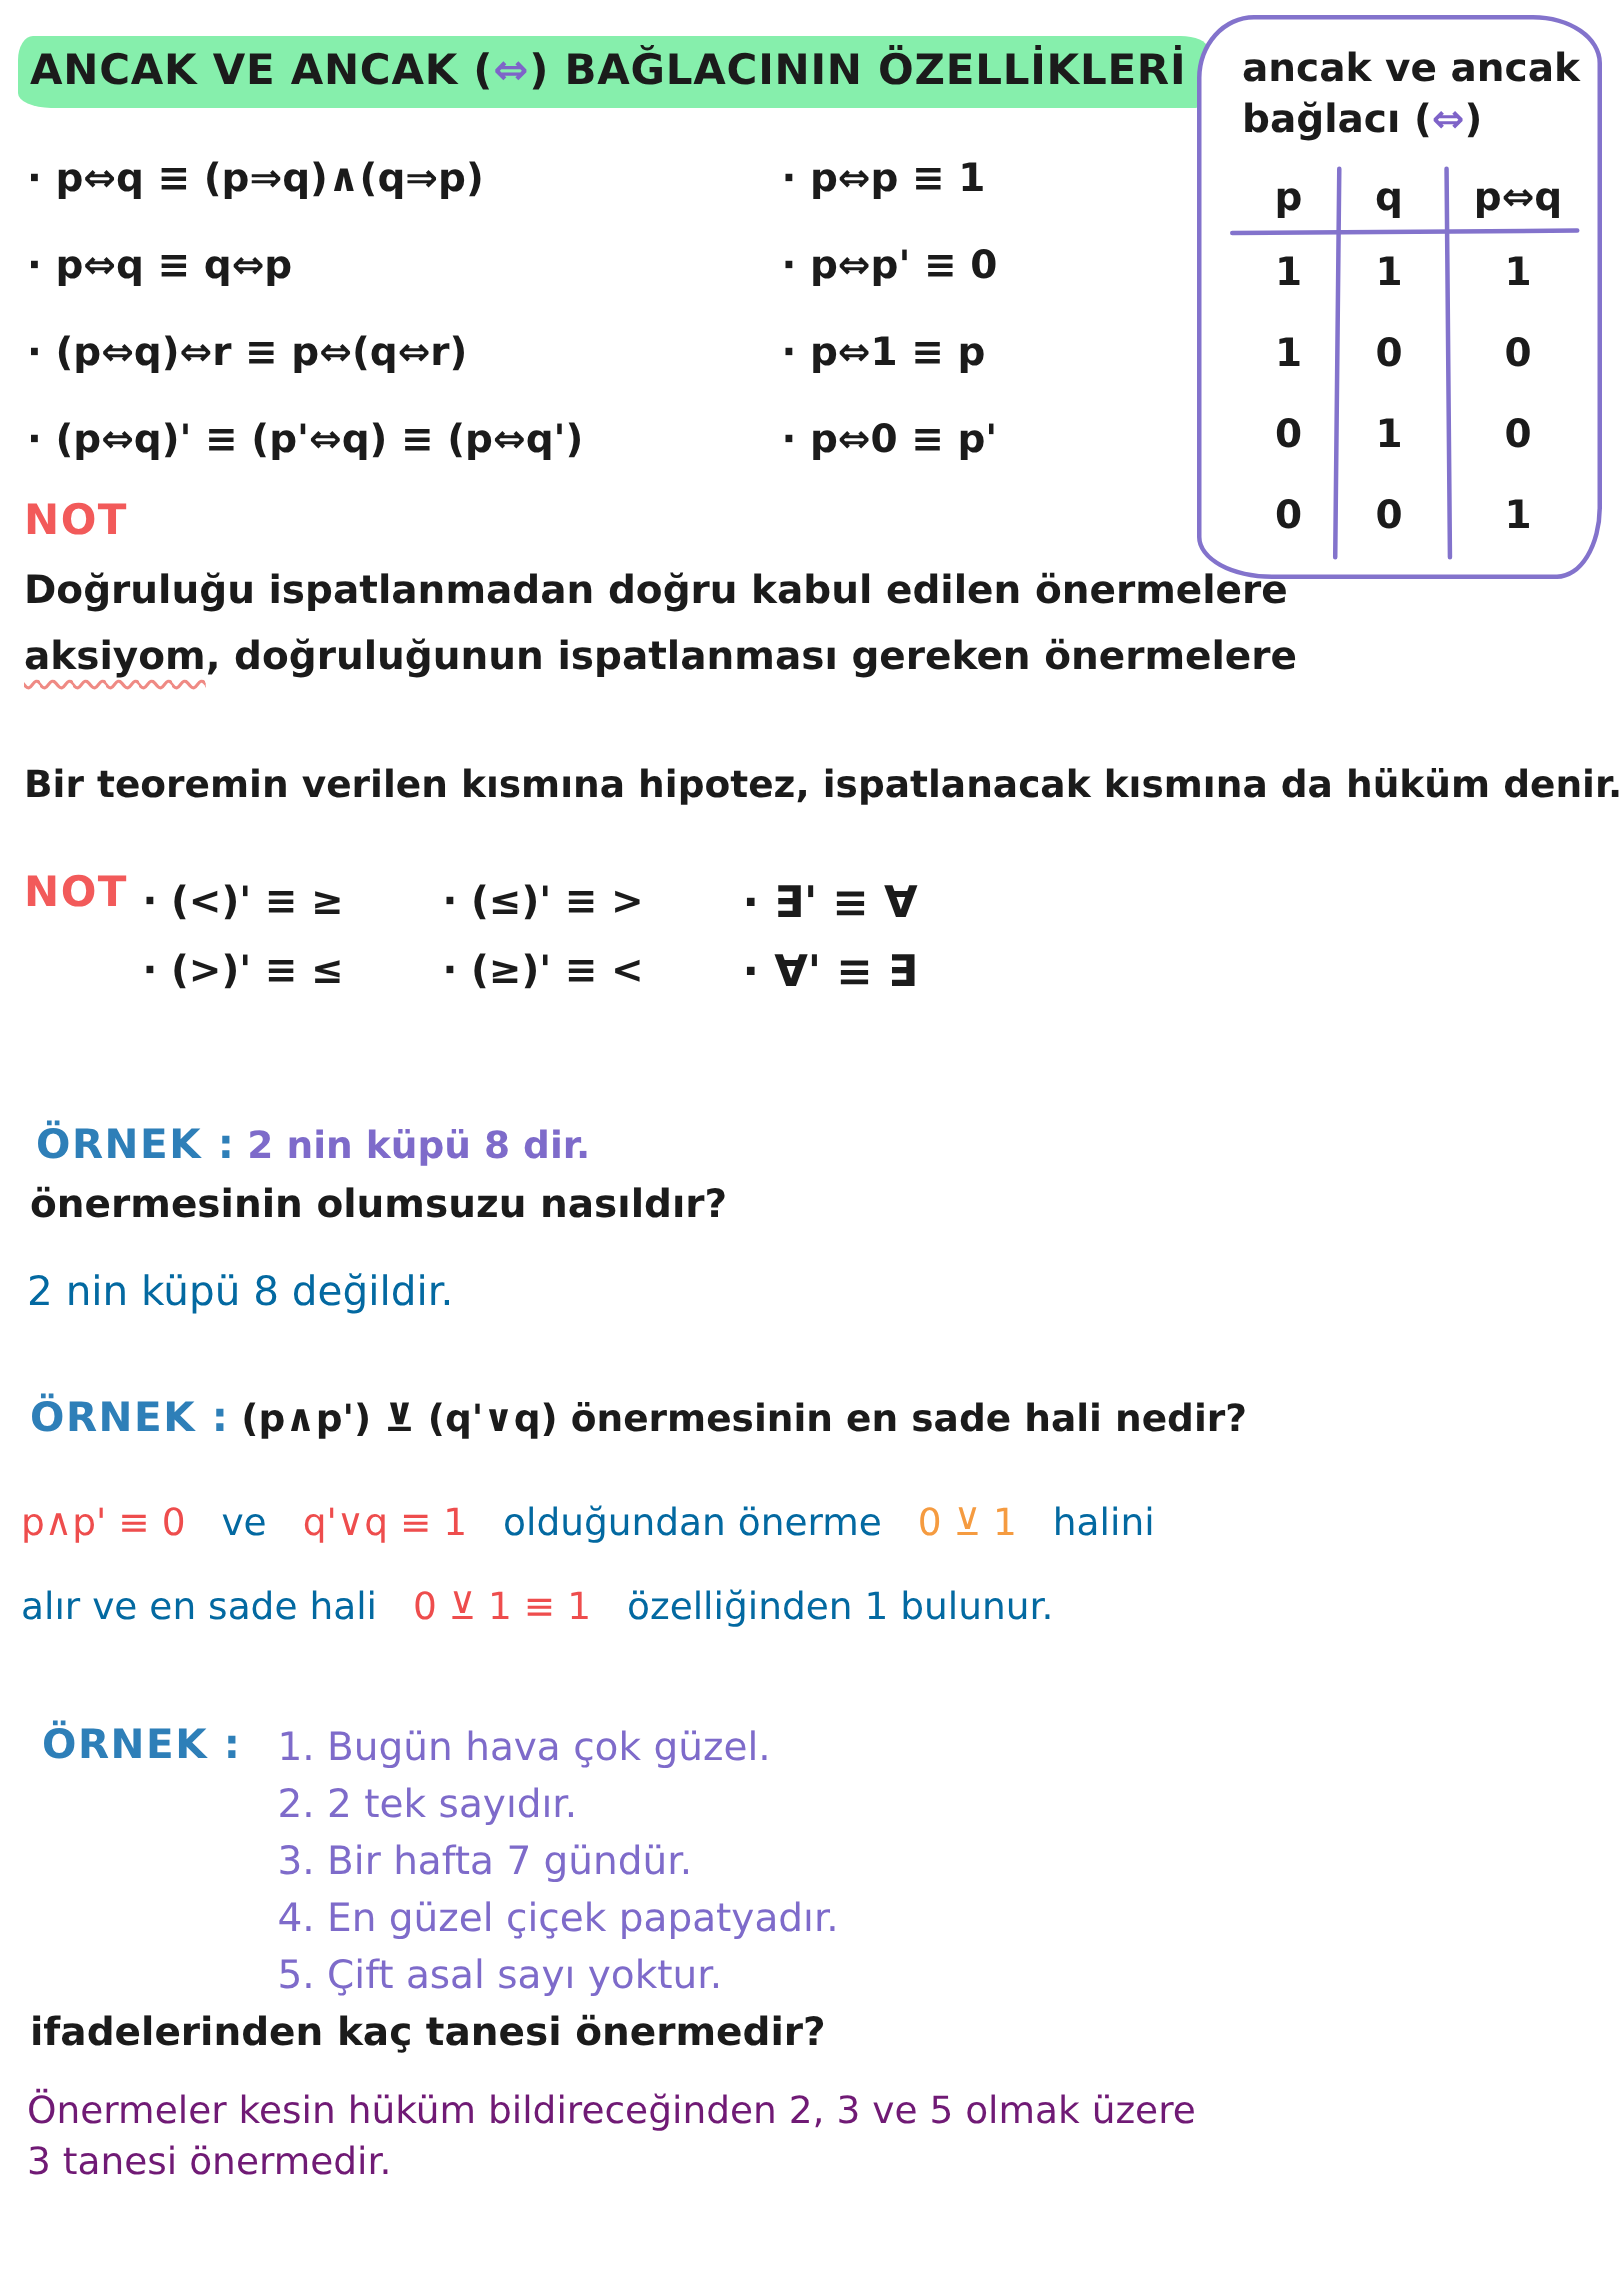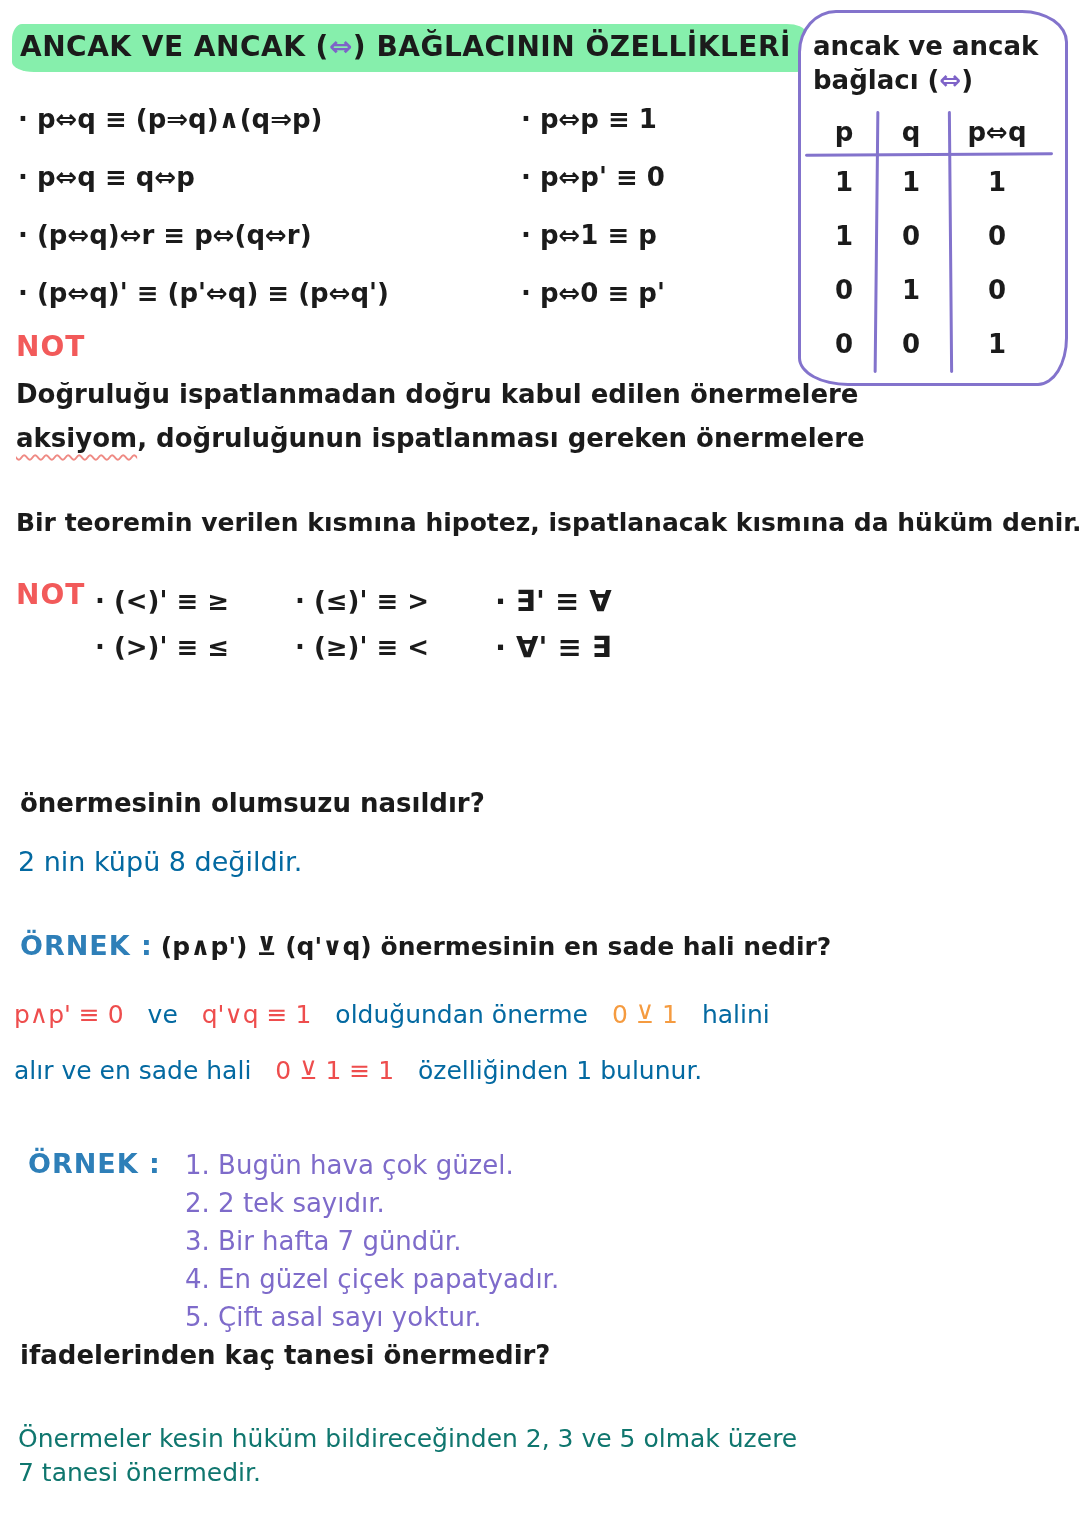--- a/index.html
+++ b/index.html
@@ -17,21 +17,21 @@
   }
   .sym-purple { color:#7e63c8; }
   
   .props { position:absolute; top:90px; font-size:26px; font-weight:bold; }
   .props.left-col { left:18px; }
   .props.right-col { left:505px;margin-left:16px; }
   .props div { height:58px; line-height:58px; white-space:nowrap; }
   
   .tt-card {
     position:absolute; left:798px; top:10px; width:270px; height:376px;
-    border:3px solid #8373cc; padding:16px 14px 10px 12px;
+    border:3px solid #8373cc; padding:16px 14px 10px 27px;
     border-radius:38px 46px 30px 50px / 42px 32px 48px 28px;
     background:#fff;
   }
   .tt-title { font-size:26px; font-weight:bold; line-height:34px; white-space:nowrap; }
   .tt-grid { position:relative; margin-top:12px; height:270px; }
   .tt-row { display:grid; grid-template-columns:62px 72px 100px; }
   .tt-row.hdr { height:46px; }
   .tt-row.val { height:54px; }
   .tt-cell { font-size:26px; font-weight:bold; text-align:center; line-height:46px; white-space:nowrap; }
   .tt-row.val .tt-cell { line-height:54px; }
@@ -63,21 +63,21 @@
   .o2-q { font-weight:bold; }
   .o2-a1 { top:1000px; left:14px; font-size:25px; }
   .o2-a2 { top:1056px; left:14px; font-size:25px; }
   .red-hand { color:#ee4d4d; }
   .orange-hand { color:#f59b40; }
   .seg { margin-right:16px; }
   .o3-label { top:1148px; left:28px; }
   .o3-list { position:absolute; top:1146px; left:185px; color:#7e6bca; font-size:26px; }
   .o3-list div { line-height:38px; white-space:nowrap; }
   .o3-q { top:1340px; left:20px; font-size:26px; font-weight:bold; }
-  .o3-ans { position:absolute; top:1390px; left:18px; font-size:25px; color:#0f766e; line-height:34px;margin-top:32px; }
+  .o3-ans { position:absolute; top:1390px; left:18px; font-size:25px; color:#701a75; line-height:34px; }
 </style>
 </head>
 <body>
 
 <div class="page">
 
   <div class="title-row">
     <span class="hl"><span>ANCAK VE ANCAK (</span><span class="sym-purple">⇔</span><span>) BAĞLACININ ÖZELLİKLERİ</span></span>
   </div>
 
@@ -144,20 +144,24 @@
   </div>
   <div class="equiv-col c2">
     <div>· (≤)' ≡ &gt;</div>
     <div>· (≥)' ≡ &lt;</div>
   </div>
   <div class="equiv-col c3">
     <div>· ∃' ≡ ∀</div>
     <div>· ∀' ≡ ∃</div>
   </div>
 
+  <div class="line o1-l1">
+    <span class="ornek-label">ÖRNEK :</span>
+    <span class="purple-text">2 nin küpü 8 dir.</span>
+  </div>
   <div class="line o1-l2">önermesinin olumsuzu nasıldır?</div>
   <div class="line o1-ans gray-hand">2 nin küpü 8 değildir.</div>
 
   <div class="line o2-l1">
     <span class="ornek-label">ÖRNEK :</span>
     <span class="o2-q">(p∧p') ⊻ (q'∨q) önermesinin en sade hali nedir?</span>
   </div>
   <div class="line o2-a1">
     <span class="seg red-hand">p∧p' ≡ 0</span>
     <span class="seg gray-hand">ve</span>
@@ -176,16 +180,16 @@
   <div class="o3-list">
     <div>1.  Bugün hava çok güzel.</div>
     <div>2.  2 tek sayıdır.</div>
     <div>3.  Bir hafta 7 gündür.</div>
     <div>4.  En güzel çiçek papatyadır.</div>
     <div>5.  Çift asal sayı yoktur.</div>
   </div>
   <div class="line o3-q">ifadelerinden kaç tanesi önermedir?</div>
   <div class="o3-ans">
     <div>Önermeler kesin hüküm bildireceğinden 2, 3 ve 5 olmak üzere</div>
-    <div>7 tanesi önermedir.</div>
+    <div>3 tanesi önermedir.</div>
   </div>
 
 </div>
 
 </body></html>

